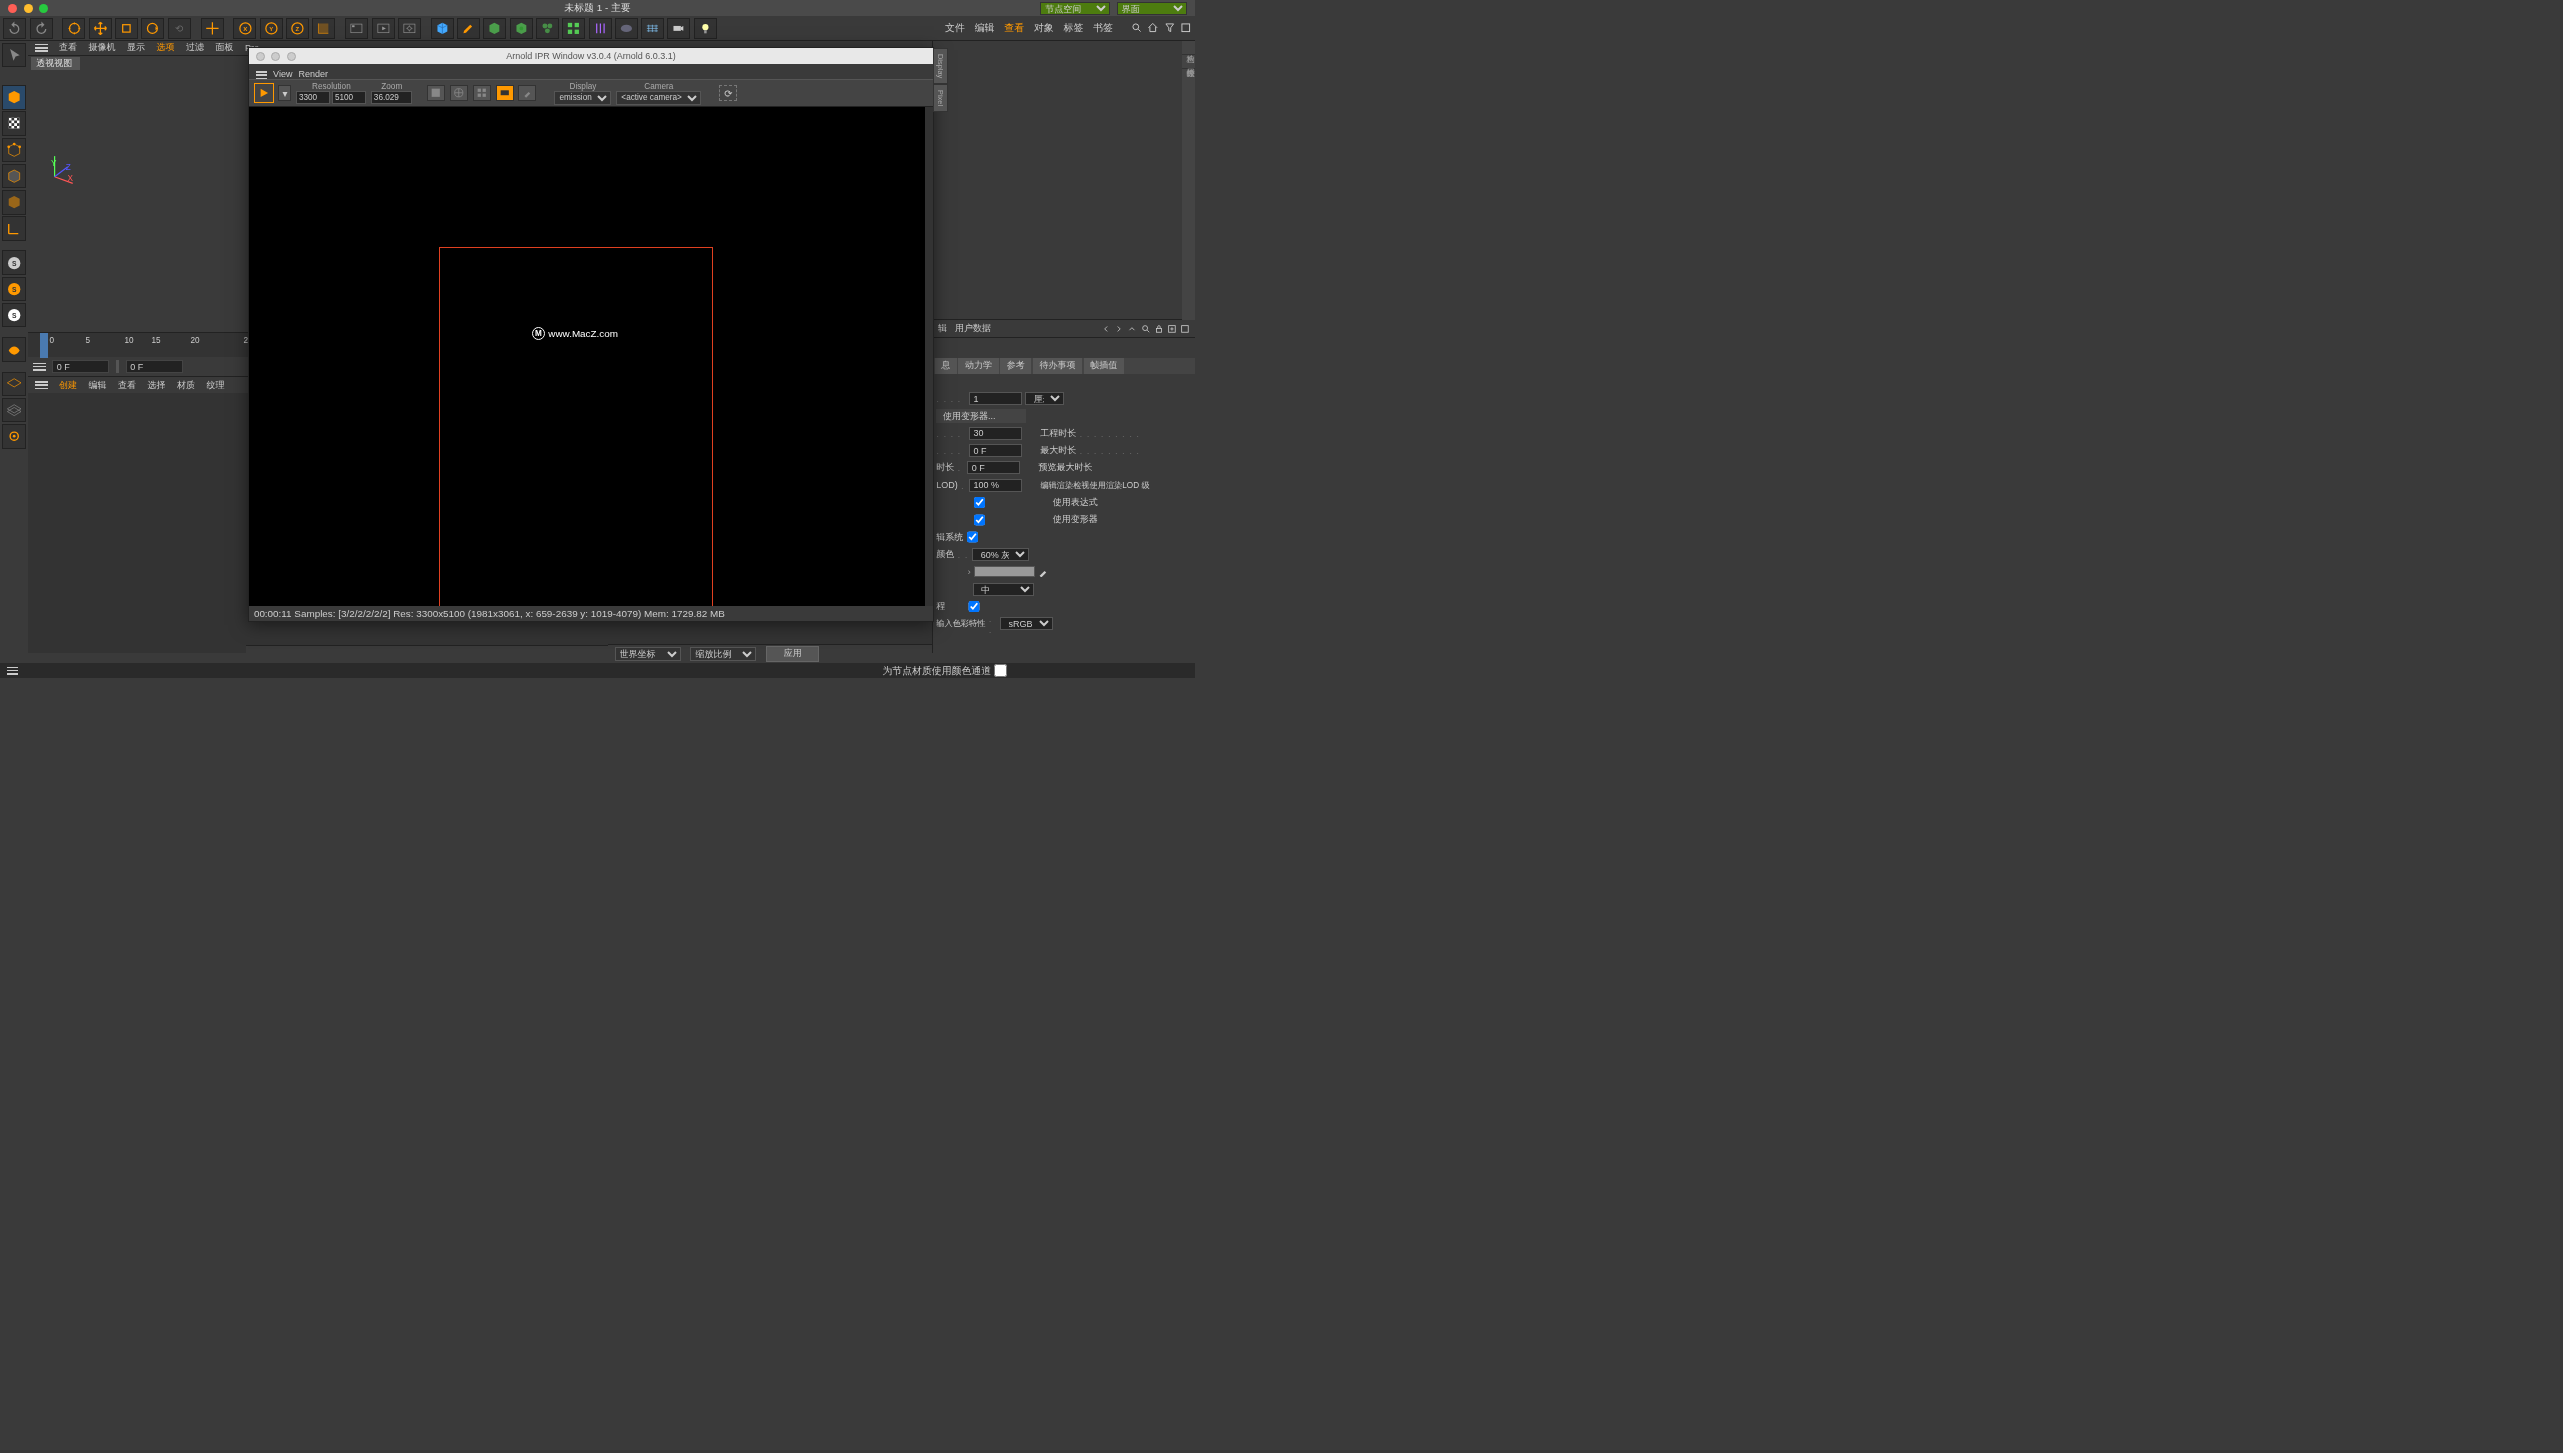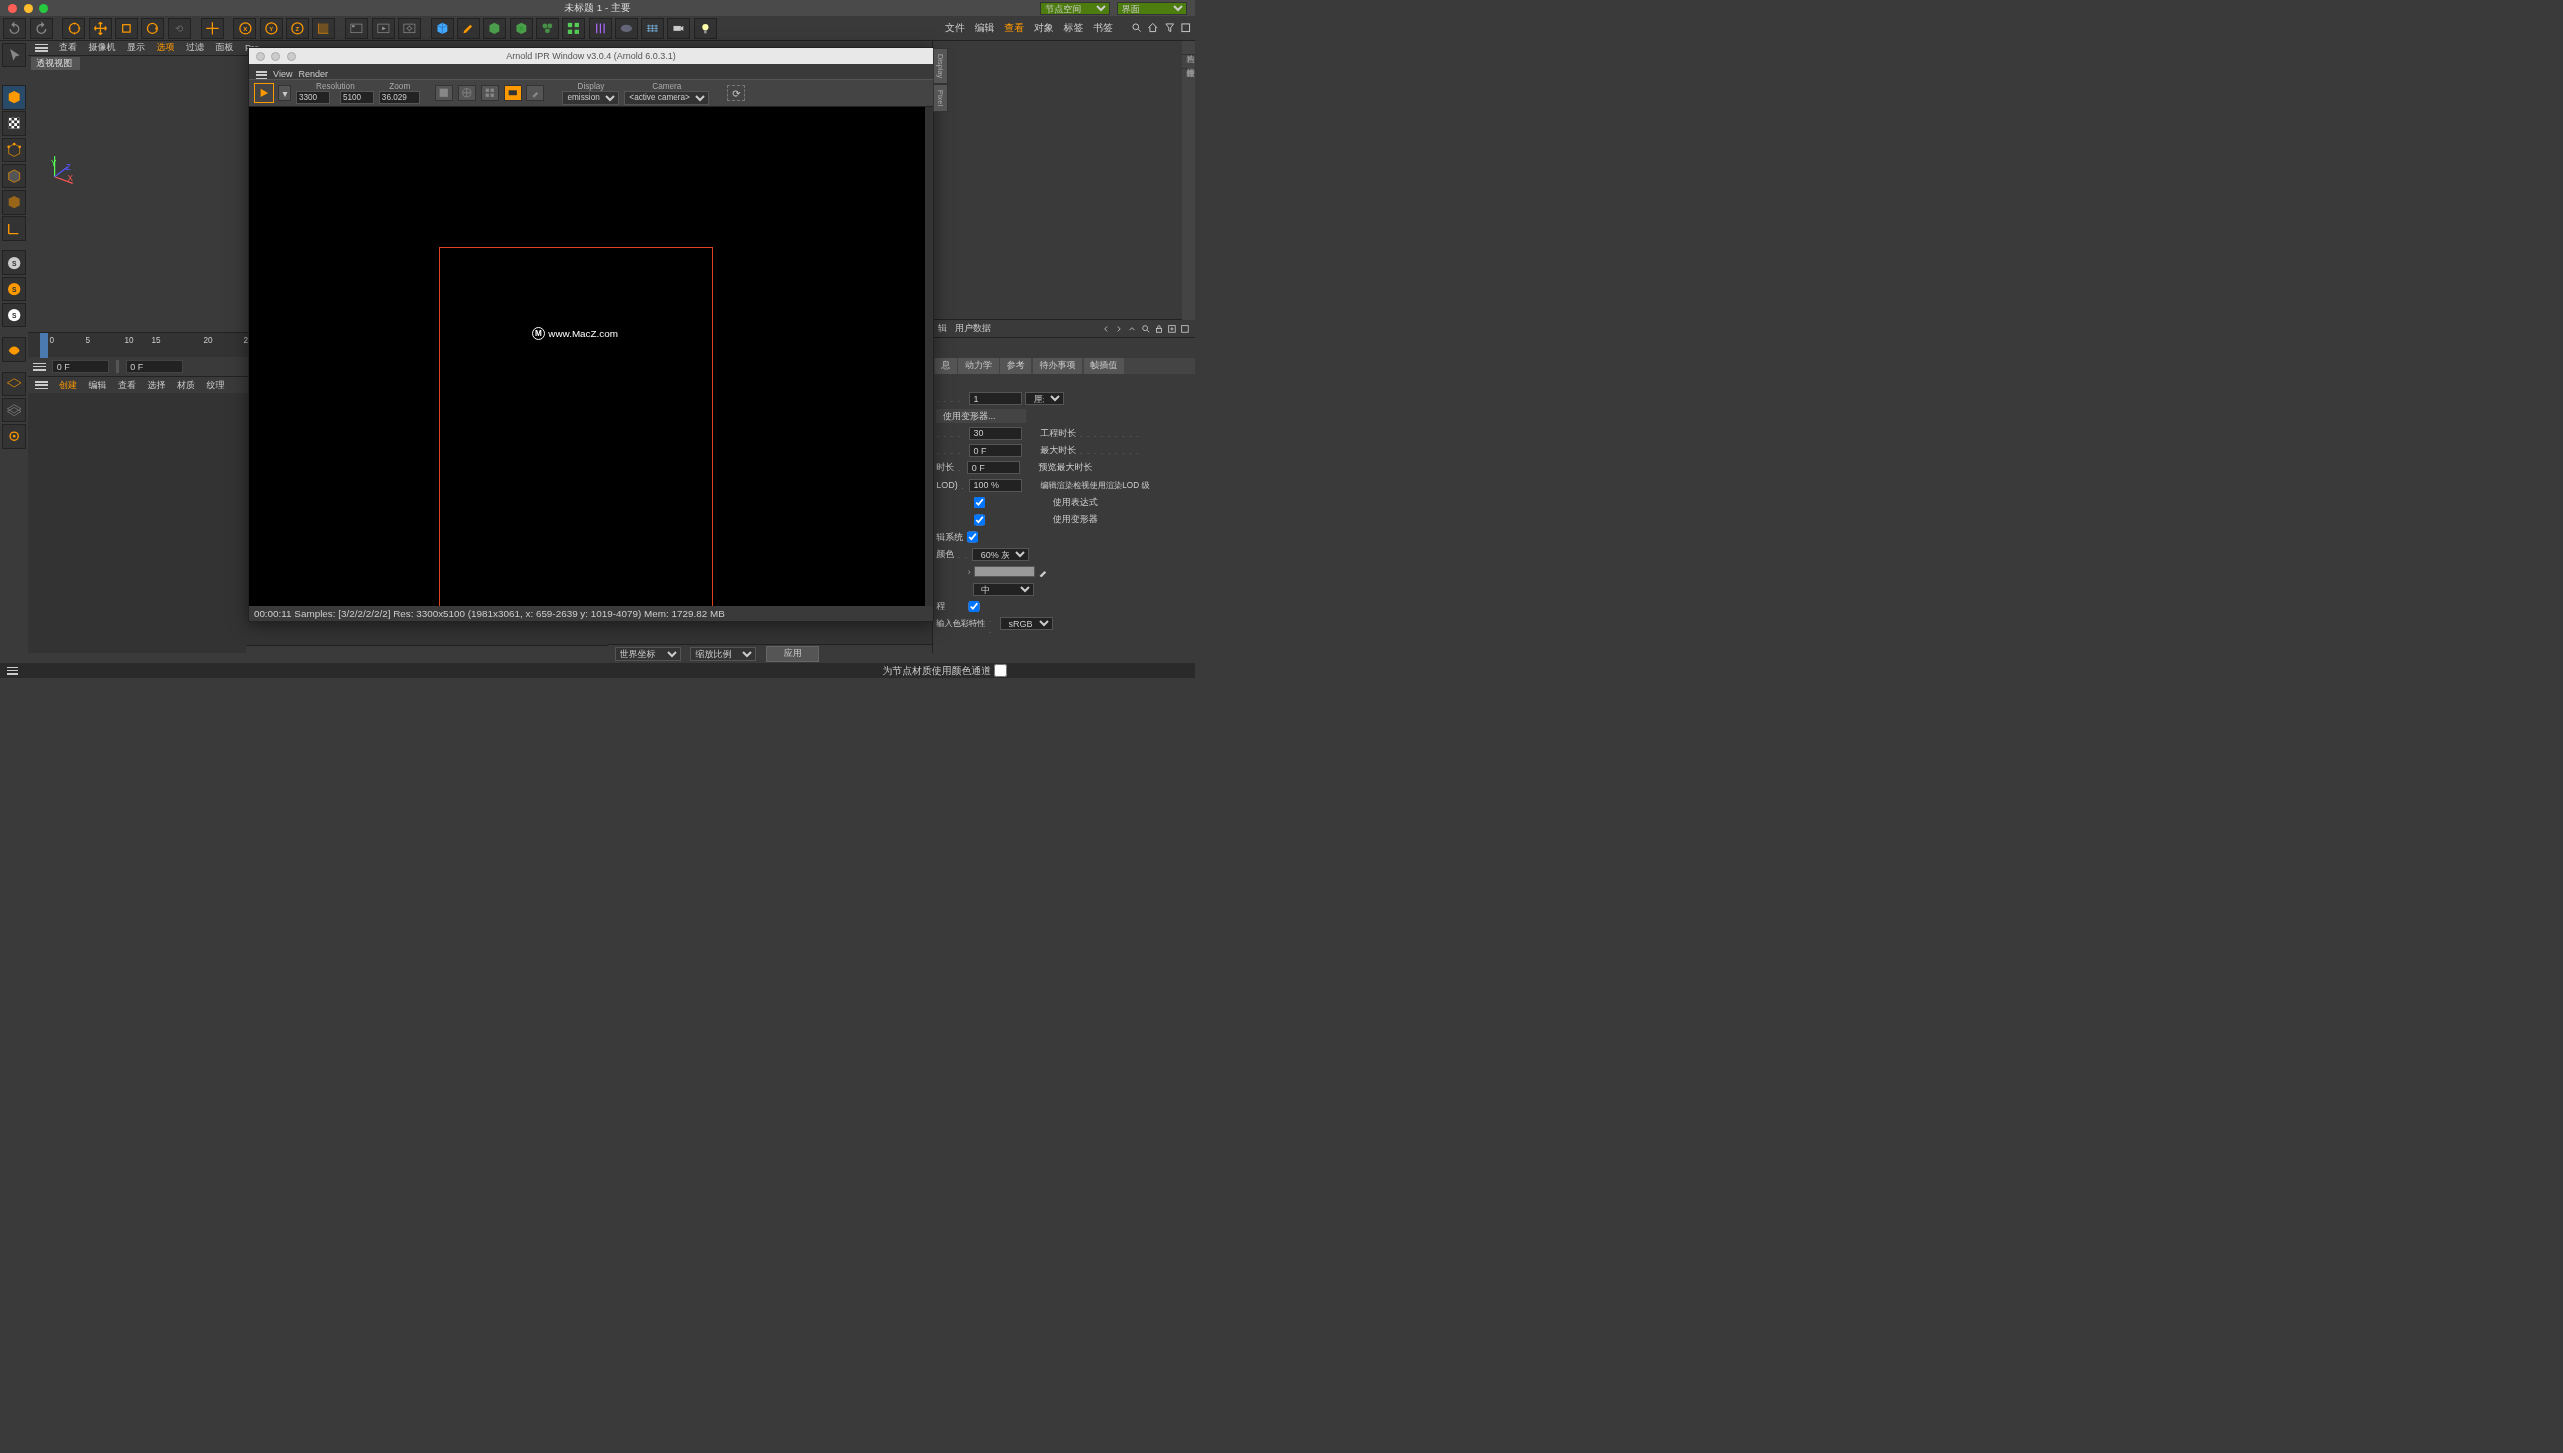--- a/index.html
+++ b/index.html
@@ -82,21 +82,21 @@
 .ipr-title .traffic { padding-left:6.6px; }
 .ipr-title .dot { background:#ccc; border:0.8px solid #aaa; }
 .ipr-title .title2 { position:absolute; left:50%; transform:translateX(-50%); color:#555; font-size:9px; }
 .ipr-menu { height:14.8px; background:#3a3a3a; display:flex; align-items:flex-end; gap:6px; padding-left:6.6px; }
 .ipr-menu span { color:#ccc; cursor:pointer; font-size:9px; }
 .ipr-toolbar { height:28px; background:#444; display:flex; align-items:center; gap:4.9px; padding:0 4.9px; border-top:0.8px solid #555; border-bottom:0.8px solid #222; }
 .ipr-play { width:19.7px; height:19.7px; border:0.8px solid #f90; display:flex; align-items:center; justify-content:center; cursor:pointer; }
 .ipr-play svg { fill:#f90; }
 .ipr-group { display:flex; flex-direction:column; align-items:center; gap:0; }
 .ipr-group .lbl { font-size:8.2px; color:#aaa; }
-.ipr-group .ctrls { display:flex; gap:10px; }
+.ipr-group .ctrls { display:flex; gap:2px; }
 .ipr-group input { width:34px; background:#222; color:#ccc; border:0.8px solid #555; font-size:8.2px; height:13px; padding:0 1.6px; }
 .ipr-tb-btn { width:18px; height:16.4px; background:#555; border:0.8px solid #333; cursor:pointer; display:flex; align-items:center; justify-content:center; }
 .ipr-tb-btn.active { background:#f90; }
 .ipr-group select { background:#333; color:#ccc; border:0.8px solid #555; font-size:8.2px; height:14px; }
 .ipr-view { flex:1; background:#000; position:relative; overflow:hidden; }
 .ipr-canvas { position:absolute; left:100px; top:0; width:456px; height:100%; background:#000; }
 .ipr-frame { position:absolute; left:190px; top:140px; width:274px; height:427px; border:0.8px solid #e04020; }
 .ipr-water { position:absolute; left:283px; top:220px; color:#fff; font-family:Georgia,serif; font-size:13px; display:flex; align-items:center; gap:3.3px; }
 .ipr-water .m { width:13px; height:13px; border:1.2px solid #fff; border-radius:50%; display:flex; align-items:center; justify-content:center; font-size:8.2px; font-weight:bold; }
 .ipr-scroll-v { position:absolute; right:0; top:0; width:8.2px; height:100%; background:#333; }
@@ -420,21 +420,21 @@
         <span class="axis-x">X</span>
       </div>
     </div>
     <div class="timeline">
       <div class="timeline-ruler">
         <div style="position:absolute;left:0;top:0;width:8.2px;height:100%;background:#4a7ab0"></div>
         <span class="tick" style="left:9.9px">0</span>
         <span class="tick" style="left:46px">5</span>
         <span class="tick" style="left:85px">10</span>
         <span class="tick" style="left:112px">15</span>
-        <span class="tick" style="left:164px">20</span>
+        <span class="tick" style="left:151px">20</span>
         <span class="tick" style="left:204px">25</span>
       </div>
     </div>
     <div class="time-fields">
       <div class="hamb">
           <div></div>
           <div></div>
           <div></div>
         </div>
       <input value="0 F" style="">

